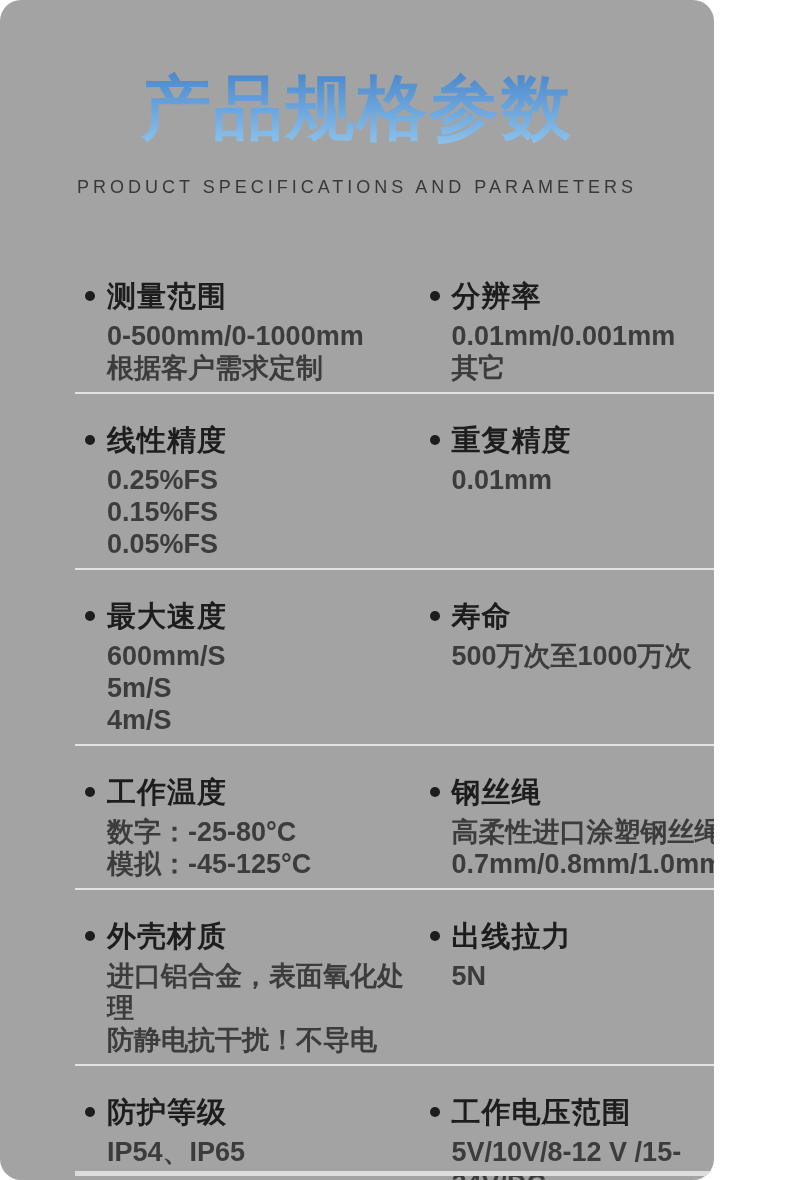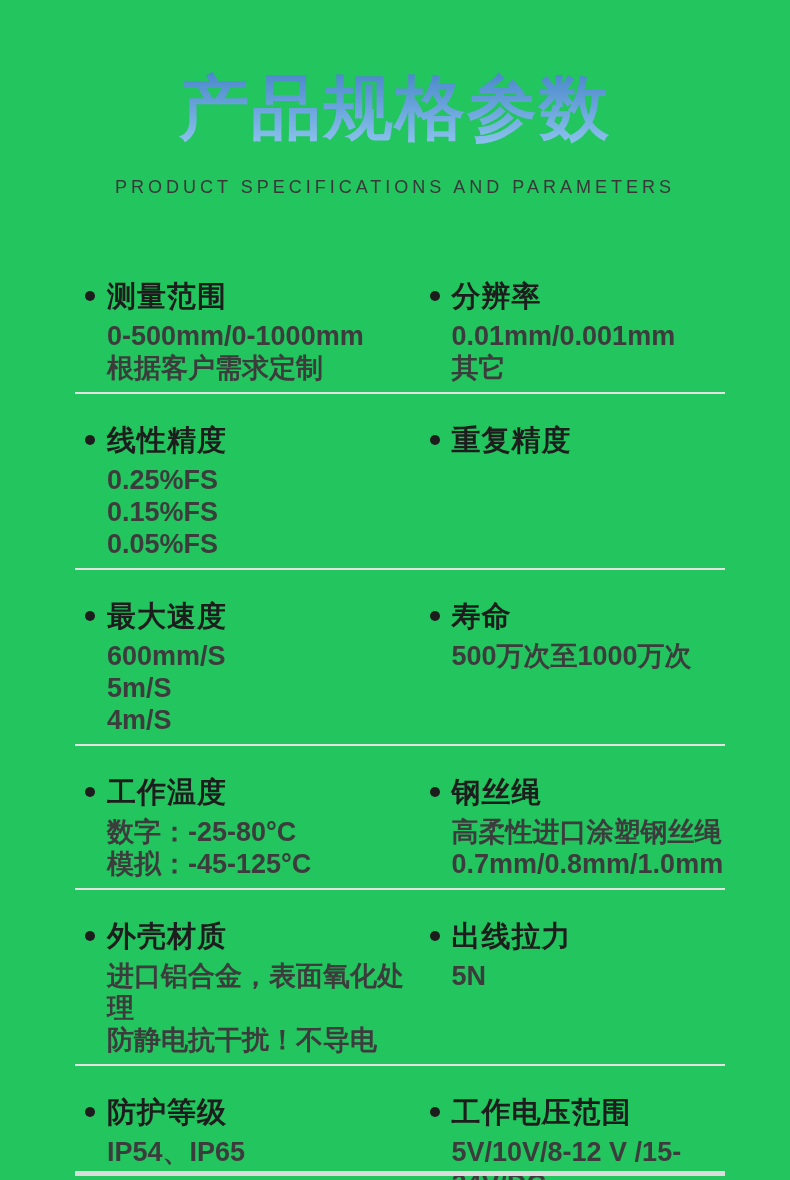--- a/index.html
+++ b/index.html
@@ -1,24 +1,25 @@
 <!DOCTYPE html>
 <html><head>
 <meta charset="utf-8">
 <style>
   * { margin: 0; padding: 0; box-sizing: border-box; }
   html, body { background: #ffffff; }
   body { font-family: "Liberation Sans", "DejaVu Sans", sans-serif; }
 
   .page {
     position: relative;
-    width: 790px;
+    width: 714px;
     height: 1180px;
-    background: #22c55e;
+    background: #a3a3a3;
     overflow: hidden;
+    border-radius: 21px;
   }
 
   
   .header { text-align: center; padding-top: 64px; }
 
   .title {
     display: inline-block;
     font-size: 70px;
     line-height: 88px;
     font-weight: 800;
@@ -137,20 +138,23 @@
           <div class="val">0.25%FS</div>
           <div class="val">0.15%FS</div>
           <div class="val">0.05%FS</div>
         </div>
       </div>
       <div class="cell right">
         <div class="spec-head">
           <span class="bullet"></span>
           <span class="label">重复精度</span>
         </div>
+        <div class="vals">
+          <div class="val">0.01mm</div>
+        </div>
       </div>
     </div>
 
     <div class="spec-row">
       <div class="cell left">
         <div class="spec-head">
           <span class="bullet"></span>
           <span class="label">最大速度</span>
         </div>
         <div class="vals">

